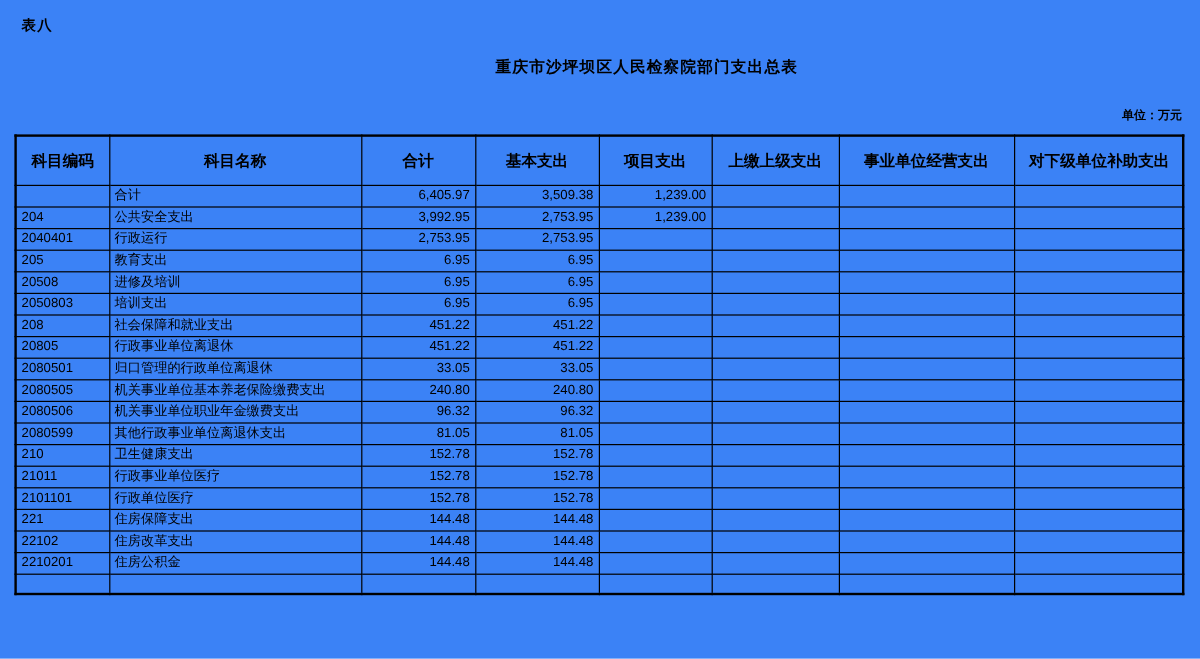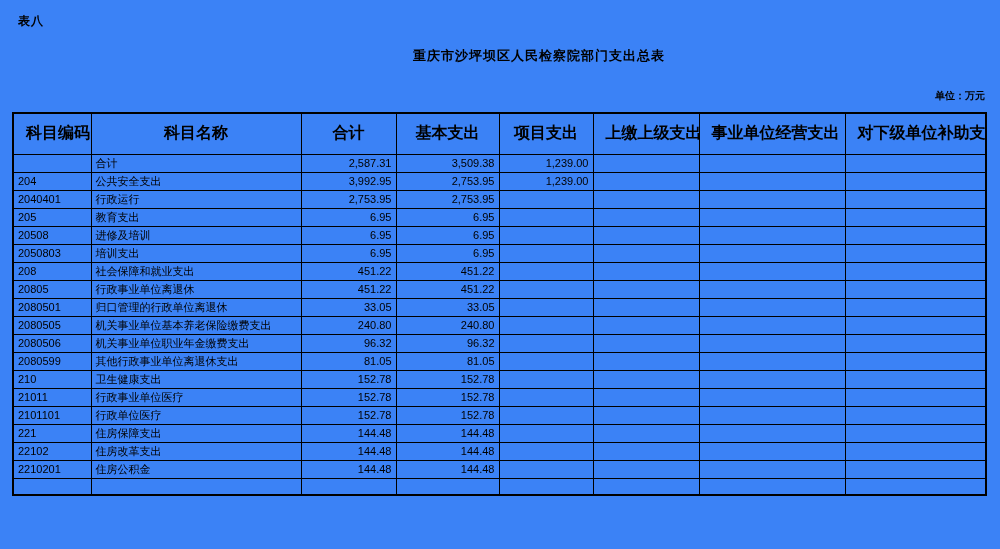--- a/index.html
+++ b/index.html
@@ -35,21 +35,21 @@
     table-layout: fixed;
     border: 2px solid #000000;
   }
   table.report th, table.report td {
     border: 1px solid #000000;
     overflow: hidden;
     white-space: nowrap;
   }
   table.report thead th {
     height: 41px;
-    font-size: 16px;
+    font-size: 13px;
     font-weight: bold;
     text-align: center;
     vertical-align: middle;
     padding: 0 12px;
   }
   table.report tbody td {
     height: 17px;
     font-size: 11px;
     line-height: 17px;
     vertical-align: middle;
@@ -92,21 +92,21 @@
         <th>项目支出</th>
         <th>上缴上级支出</th>
         <th>事业单位经营支出</th>
         <th>对下级单位补助支出</th>
       </tr>
     </thead>
     <tbody>
         <tr>
           <td class="code ind-0"></td>
           <td class="name ind-0">合计</td>
-          <td class="num">2,587.31</td>
+          <td class="num">6,405.97</td>
           <td class="num">3,509.38</td>
           <td class="num">1,239.00</td>
           <td class="num"></td>
           <td class="num"></td>
           <td class="num"></td>
         </tr>
         <tr>
           <td class="code ind-0">204</td>
           <td class="name ind-0">公共安全支出</td>
           <td class="num">3,992.95</td>

